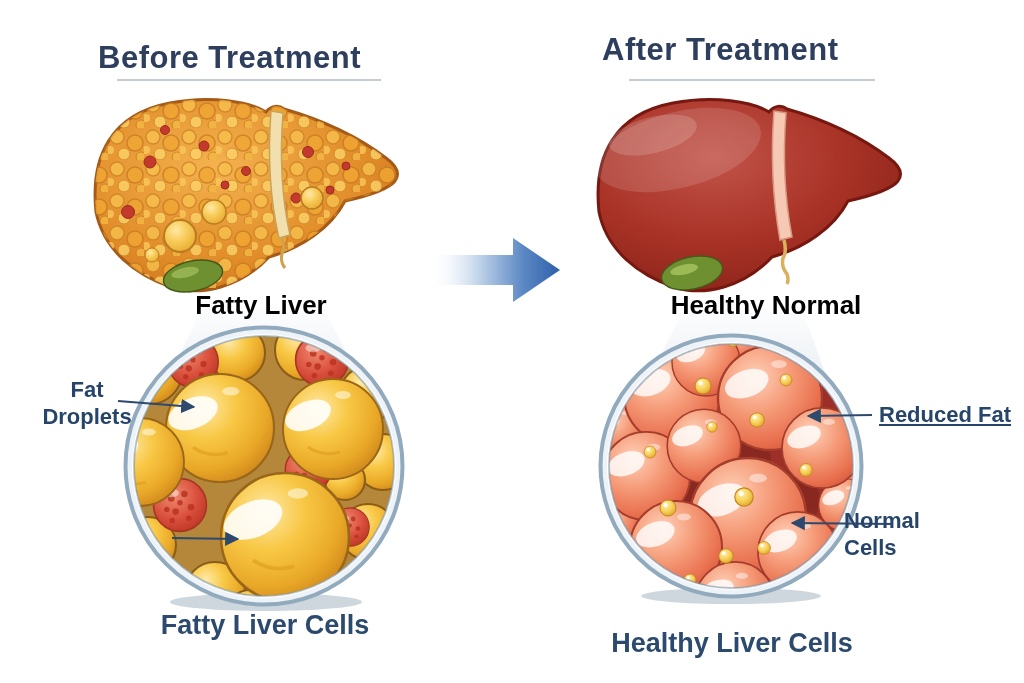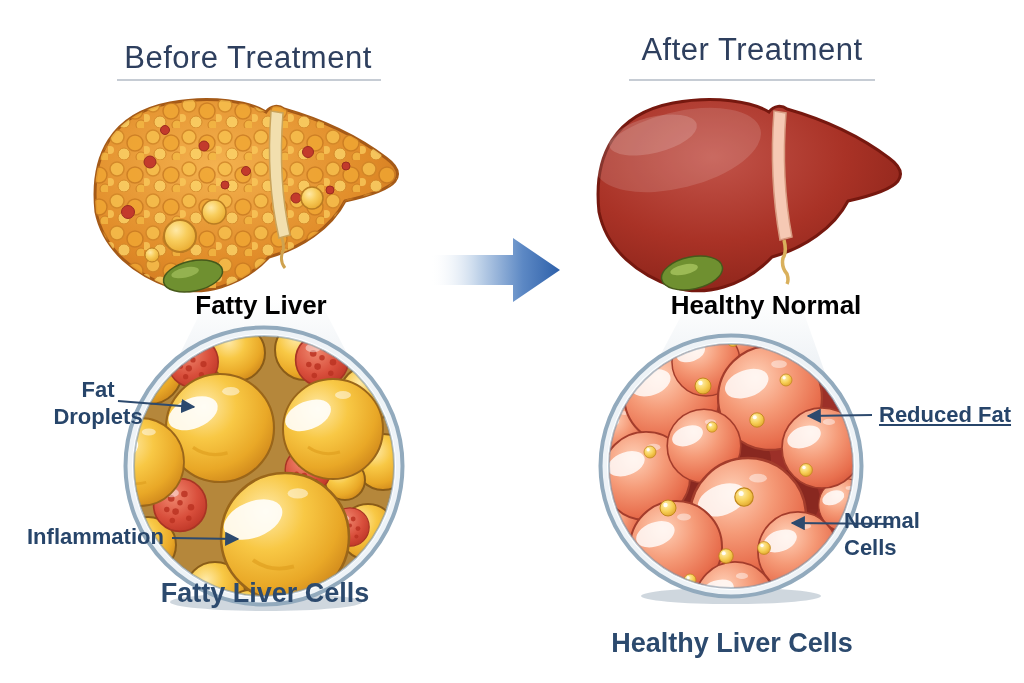--- a/index.html
+++ b/index.html
@@ -1,20 +1,20 @@
 <!DOCTYPE html>
 <html><head>
 <meta charset="utf-8">
 <style>
   html,body{margin:0;padding:0;background:#ffffff;}
   .canvas{position:relative;width:1024px;height:683px;background:#ffffff;overflow:hidden;
           font-family:"Liberation Sans","DejaVu Sans",sans-serif;}
   svg.art{position:absolute;left:0;top:0;}
   .txt{position:absolute;}
-  .title{font-size:31px;font-weight:400;color:#2e3f5e;text-align:center;letter-spacing:0.5px;}
+  .title{font-size:31px;font-weight:700;color:#2e3f5e;letter-spacing:0.5px;}
   .rule{position:absolute;height:2px;background:#c6ccd4;}
   .organ-label{font-size:26px;font-weight:600;color:#000000;text-align:center;}
   .cells-label{font-size:27px;font-weight:600;color:#2c4a6e;text-align:center;}
   .callout{font-size:22px;font-weight:600;color:#27456a;white-space:pre-line;line-height:1.22;}
   .center{text-align:center;}
 </style>
 </head>
 <body>
 
 <div class="canvas">
@@ -259,24 +259,23 @@
 
 <div class="txt title" style="left:98px;top:40px;width:300px;">Before Treatment</div>
 <div class="rule" style="left:117px;top:79px;width:264px;"></div>
 
 <div class="txt title" style="left:602px;top:32px;width:300px;">After Treatment</div>
 <div class="rule" style="left:629px;top:79px;width:246px;"></div>
 
 <div class="txt organ-label" style="left:161px;top:290px;width:200px;">Fatty Liver</div>
 <div class="txt organ-label" style="left:666px;top:290px;width:200px;">Healthy Normal</div>
 
-<div class="txt callout center" style="left:33px;top:377px;width:130px;">Fat
+<div class="txt callout center" style="left:22px;top:377px;width:130px;">Fat
 Droplets</div>
-<div class="txt callout" style="left:27px;top:524px;width:200px;">Inflammation</div>
 
 <div class="txt callout" style="left:879px;top:402px;width:140px;text-decoration:underline;">Reduced Fat</div>
 <div class="txt callout" style="left:844px;top:508px;width:120px;">Normal
 Cells</div>
 
-<div class="txt cells-label" style="left:140px;top:578px;width:250px;">Fatty Liver Cells</div>
+<div class="txt cells-label" style="left:140px;top:610px;width:250px;">Fatty Liver Cells</div>
 <div class="txt cells-label" style="left:607px;top:628px;width:250px;">Healthy Liver Cells</div>
 
 </div>
 
 </body></html>

